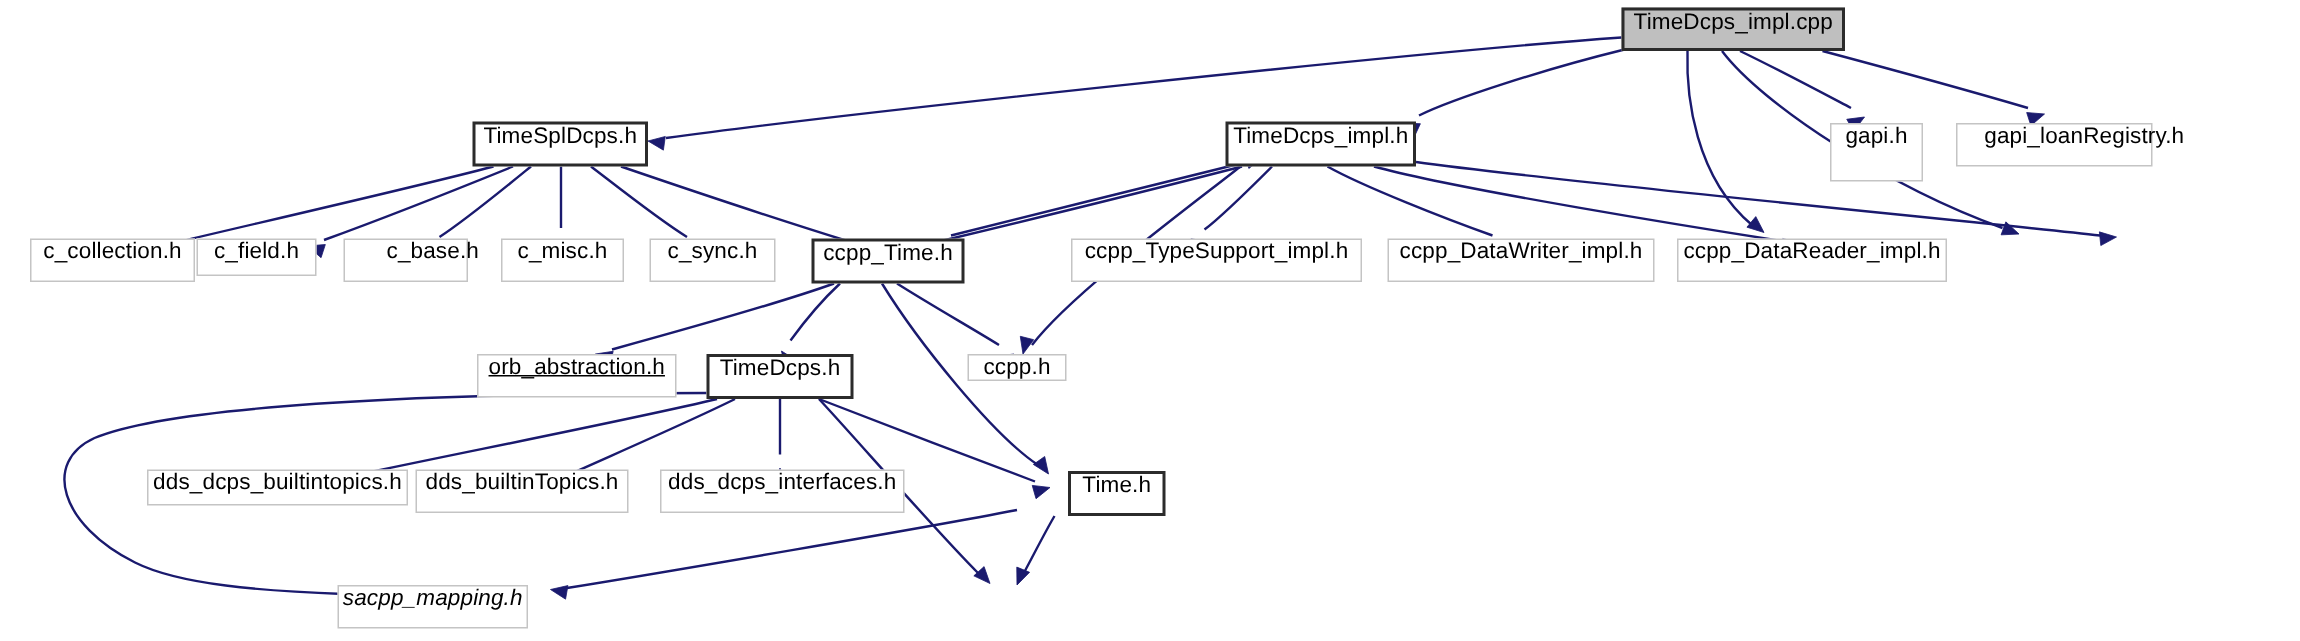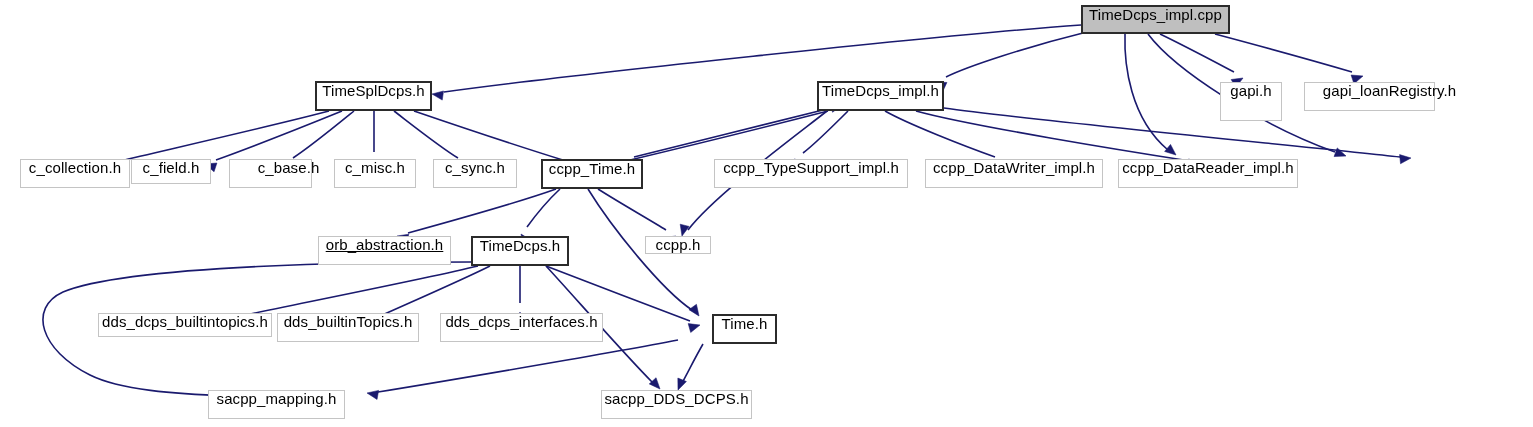--- a/index.html
+++ b/index.html
@@ -242,19 +242,16 @@
     </div>
     <div class="node" style="left: 277px; top: 313px; width: 142px; height: 29px;">
       <span class="node-label">dds_builtinTopics.h</span>
     </div>
     <div class="node" style="left: 440px; top: 313px; width: 163px; height: 29px;">
       <span class="node-label">dds_dcps_interfaces.h</span>
     </div>
     <div class="node strong" style="left: 678px; top: 314px; width: 65px; height: 30px; margin-left: 34px;">
       <span class="node-label">Time.h</span>
     </div>
-    <div class="node" style="left: 208px; top: 390px; width: 137px; height: 29px;">
+    <div class="node" style="left: 225px; top: 390px; width: 127px; height: 29px; font-style: italic;">
       <span class="node-label">sacpp_mapping.h</span>
-    </div>
-    <div class="node" style="left: 601px; top: 390px; width: 151px; height: 29px;">
-      <span class="node-label">sacpp_DDS_DCPS.h</span>
     </div>
   </div>
 
 </body></html>

